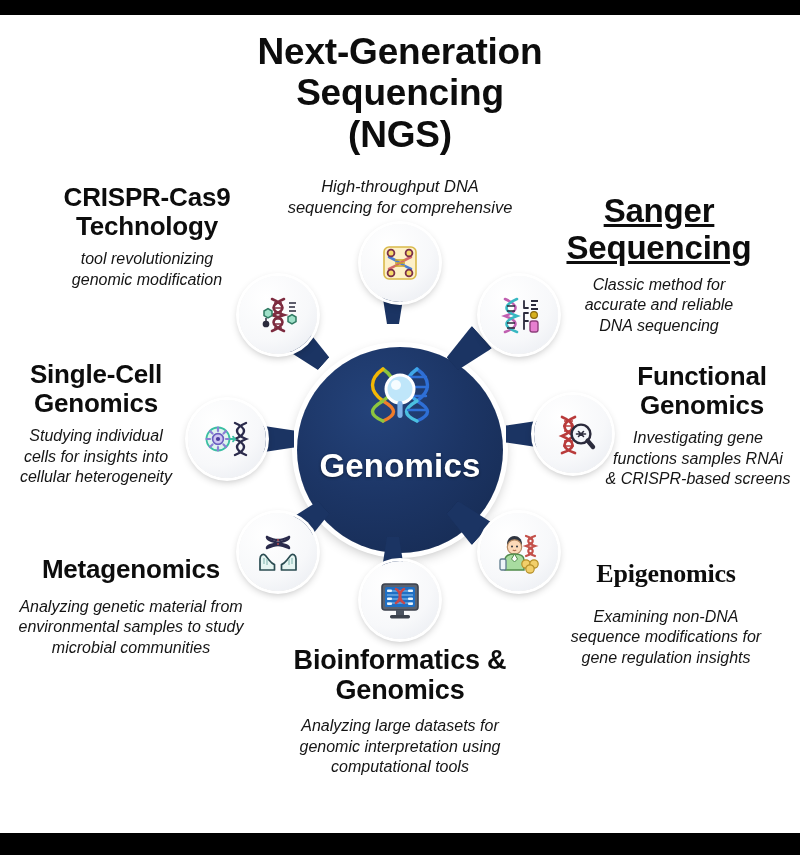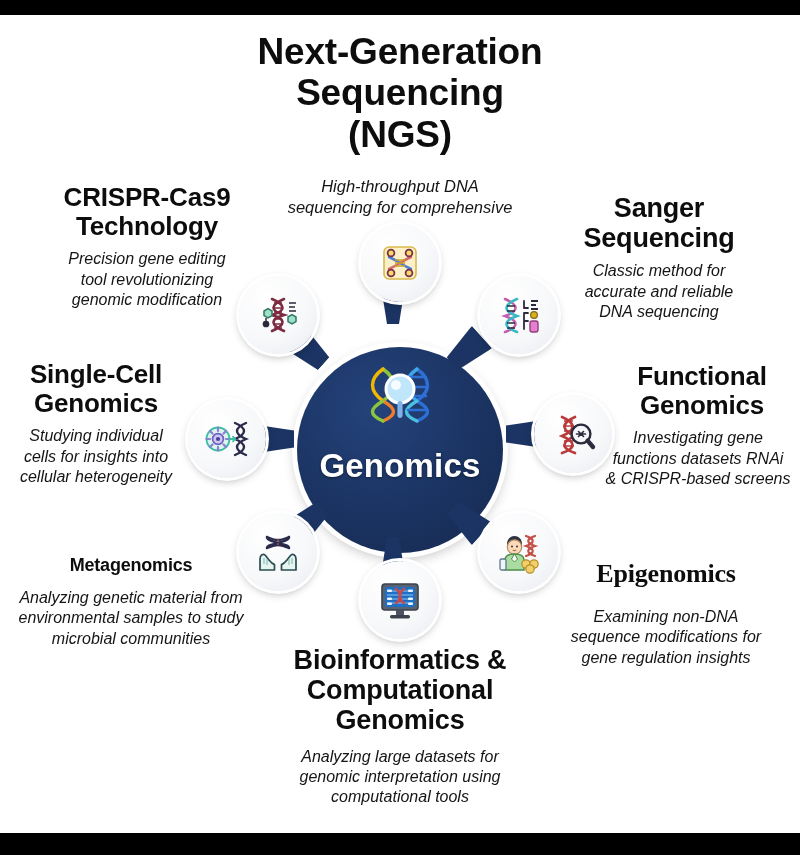--- a/index.html
+++ b/index.html
@@ -185,21 +185,20 @@
         </svg>
       </div>
     </div>
 
     <div class="node-text t-center" style="left:22px;top:168px;width:250px;">
       <div class="node-title" style="font-size:26px;">
         <div>CRISPR-Cas9</div>
         <div>Technology</div>
       </div>
       <div class="node-desc" style="font-size:16px;margin-top:8px;">
-        <div>Precision gene editing</div>
         <div>tool revolutionizing</div>
         <div>genomic modification</div>
       </div>
     </div>
 
     <div class="sat" style="left:480px;top:261px;">
       <div class="pointer" style="left:-38px;top:46px;width:40px;height:30px;transform:rotate(-42deg);transform-origin:100% 50%;clip-path:polygon(0% 22%,100% 0%,100% 100%,0% 78%);"></div>
       <div class="sat-bubble">
         <svg viewBox="0 0 48 48">
           <g fill="none" stroke-width="2.6" stroke-linecap="round">
@@ -215,21 +214,21 @@
           <g stroke="#2b2b3c" stroke-width="1.8">
             <path d="M36 10 H43 M36 14 H41 M36 18 H43"></path>
           </g>
           <circle cx="39" cy="24" r="3.4" fill="#d6b01e" stroke="#8a6a10" stroke-width="1.2"></circle>
           <rect x="35" y="30" width="8" height="11" rx="2.2" fill="#e77fd0" stroke="#8e3f7c" stroke-width="1.4"></rect>
         </svg>
       </div>
     </div>
 
     <div class="node-text t-center" style="left:535px;top:178px;width:248px;">
-      <div class="node-title" style="font-size:27px;">
+      <div class="node-title" style="font-size:33px;text-decoration:underline;">
         <div>Sanger</div>
         <div>Sequencing</div>
       </div>
       <div class="node-desc" style="font-size:16px;margin-top:8px;">
         <div>Classic method for</div>
         <div>accurate and reliable</div>
         <div>DNA sequencing</div>
       </div>
     </div>
 
@@ -285,21 +284,21 @@
       </div>
     </div>
 
     <div class="node-text t-center" style="left:604px;top:347px;width:196px;">
       <div class="node-title" style="font-size:26px;">
         <div>Functional</div>
         <div>Genomics</div>
       </div>
       <div class="node-desc" style="font-size:16px;margin-top:8px;width:200px;margin-left:-6px;">
         <div>Investigating gene</div>
-        <div>functions datasets RNAi</div>
+        <div>functions samples RNAi</div>
         <div>&amp; CRISPR-based screens</div>
       </div>
     </div>
 
     <div class="sat" style="left:239px;top:498px;">
       <div class="pointer" style="left:55px;top:6px;width:40px;height:30px;transform:rotate(-42deg);transform-origin:0 50%;"></div>
       <div class="sat-bubble">
         <svg viewBox="0 0 48 48">
           <g fill="none" stroke="#2b2b4c" stroke-width="2.4" stroke-linecap="round">
             <path d="M13 9 C22 13, 26 13, 35 9"></path>
@@ -315,21 +314,21 @@
             <path d="M42 42 V31 c0-4 -3.5-6 -5.5-3.5 L33 32 c-2 2.5 -4 4 -5.5 4.6 V42 z"></path>
           </g>
           <g stroke="#8fbfb8" stroke-width="1.2" fill="none">
             <path d="M10 30 V36 M13 31 V37 M38 30 V36 M35 31 V37"></path>
           </g>
         </svg>
       </div>
     </div>
 
     <div class="node-text t-center" style="left:0px;top:540px;width:262px;">
-      <div class="node-title" style="font-size:18px;">
+      <div class="node-title" style="font-size:26px;">
         <div>Metagenomics</div>
       </div>
       <div class="node-desc" style="font-size:16px;margin-top:13px;">
         <div>Analyzing genetic material from</div>
         <div>environmental samples to study</div>
         <div>microbial communities</div>
       </div>
     </div>
 
     <div class="sat" style="left:480px;top:498px;">
@@ -396,21 +395,20 @@
           </g>
           <rect x="20" y="34" width="8" height="5" fill="#4c5461"></rect>
           <rect x="14" y="39" width="20" height="3.4" rx="1.6" fill="#3c424d"></rect>
         </svg>
       </div>
     </div>
 
     <div class="node-text t-center" style="left:250px;top:630px;width:300px;">
       <div class="node-title" style="font-size:27px;">
         <div>Bioinformatics &amp;</div>
-        <div>Computational</div>
         <div>Genomics</div>
       </div>
       <div class="node-desc" style="font-size:16px;margin-top:11px;">
         <div>Analyzing large datasets for</div>
         <div>genomic interpretation using</div>
         <div>computational tools</div>
       </div>
     </div>
 
   </div>

